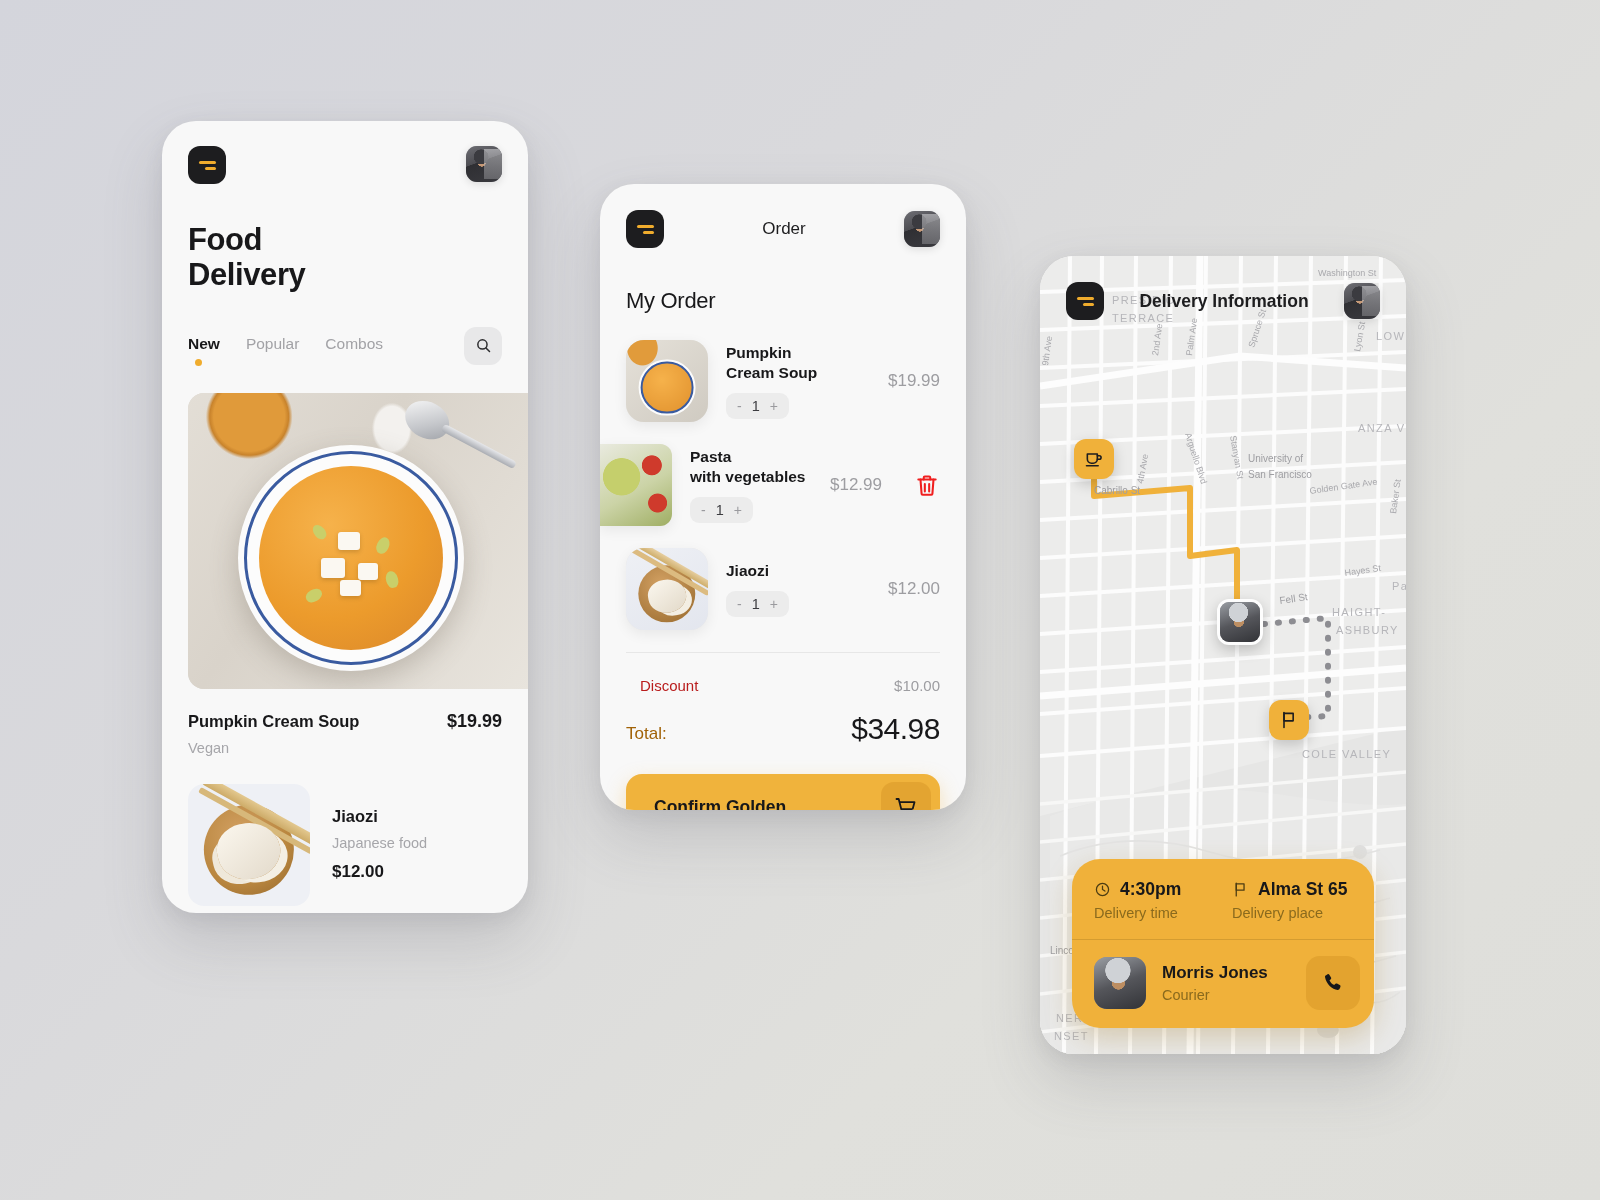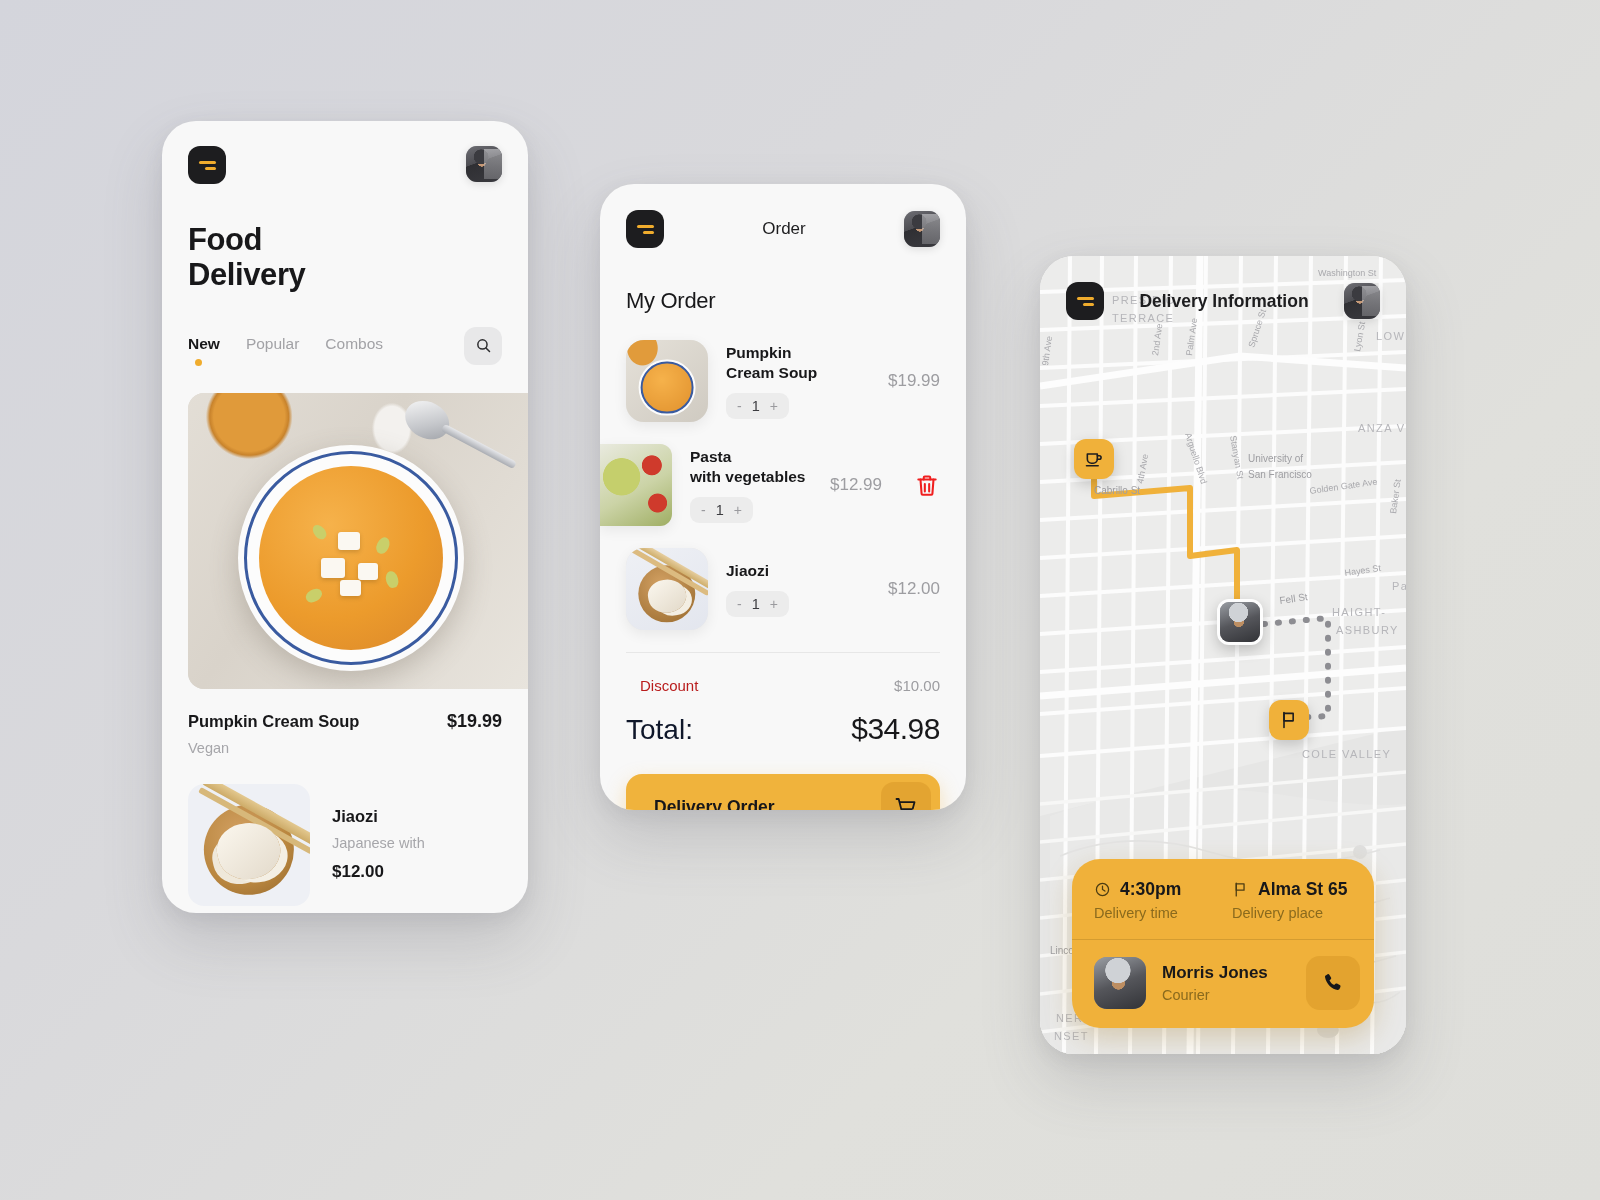--- a/index.html
+++ b/index.html
@@ -260,21 +260,21 @@
   .disc-row {
     margin: 24px 26px 0 26px;
     display:flex; justify-content:space-between; align-items:baseline;
   }
   .disc-label { font-size: 15px; color:#b91c1c;margin-left:14px; }
   .disc-val   { font-size: 15px;   color:#9d9da1; }
   .total-row {
     margin: 18px 26px 0 26px;
     display:flex; justify-content:space-between; align-items:baseline;
   }
-  .total-label { font-size: 28px; color:#0f172a; }
+  .total-label { font-size: 17px; color:#a16207; }
   .total-val   { font-size: 30px; color:#18181a; letter-spacing:-.5px; }
 
   .confirm {
     margin: 28px 26px 0 26px;
     height: 66px; border-radius: 16px;
     background: #f0b33c;
     display:flex; align-items:center; justify-content: space-between;
     padding: 0 9px 0 28px; cursor:pointer;
     box-shadow: 0 8px 20px rgba(240,179,60,.35);
   }
@@ -403,21 +403,21 @@
     <div class="dish-price">$19.99</div>
   </div>
   <div class="dish-tag">Vegan</div>
 
   <div class="mini-card">
     <div class="thumb lg jiaozi">
       <div class="chopsticks"></div>
     </div>
     <div class="mini-info">
       <div class="mini-name">Jiaozi</div>
-      <div class="mini-sub">Japanese with</div>
+      <div class="mini-sub">Japanese food</div>
       <div class="mini-price">$12.00</div>
     </div>
   </div>
 </div>
 
 <div class="phone" id="phone-order">
 
   <div class="ord-top">
     <div class="menu-btn">
       <i></i>
@@ -496,21 +496,21 @@
     <div class="disc-label">Discount</div>
     <div class="disc-val">$10.00</div>
   </div>
 
   <div class="total-row">
     <div class="total-label">Total:</div>
     <div class="total-val">$34.98</div>
   </div>
 
   <div class="confirm">
-    <div class="confirm-label">Delivery Order</div>
+    <div class="confirm-label">Confirm Golden</div>
     <div class="cart-box">
       <svg width="24" height="24" viewBox="0 0 24 24" fill="none" stroke="#17171a" stroke-width="1.8" stroke-linecap="round" stroke-linejoin="round">
         <path d="M2.5 4h2.2l2.6 10.2h10.4"></path>
         <path d="M6.4 7.2h14.1l-1.7 6.3"></path>
         <circle cx="9" cy="19" r="1.6"></circle>
           <circle cx="17.5" cy="19" r="1.6"></circle>
       </svg>
     </div>
   </div>
 </div>

